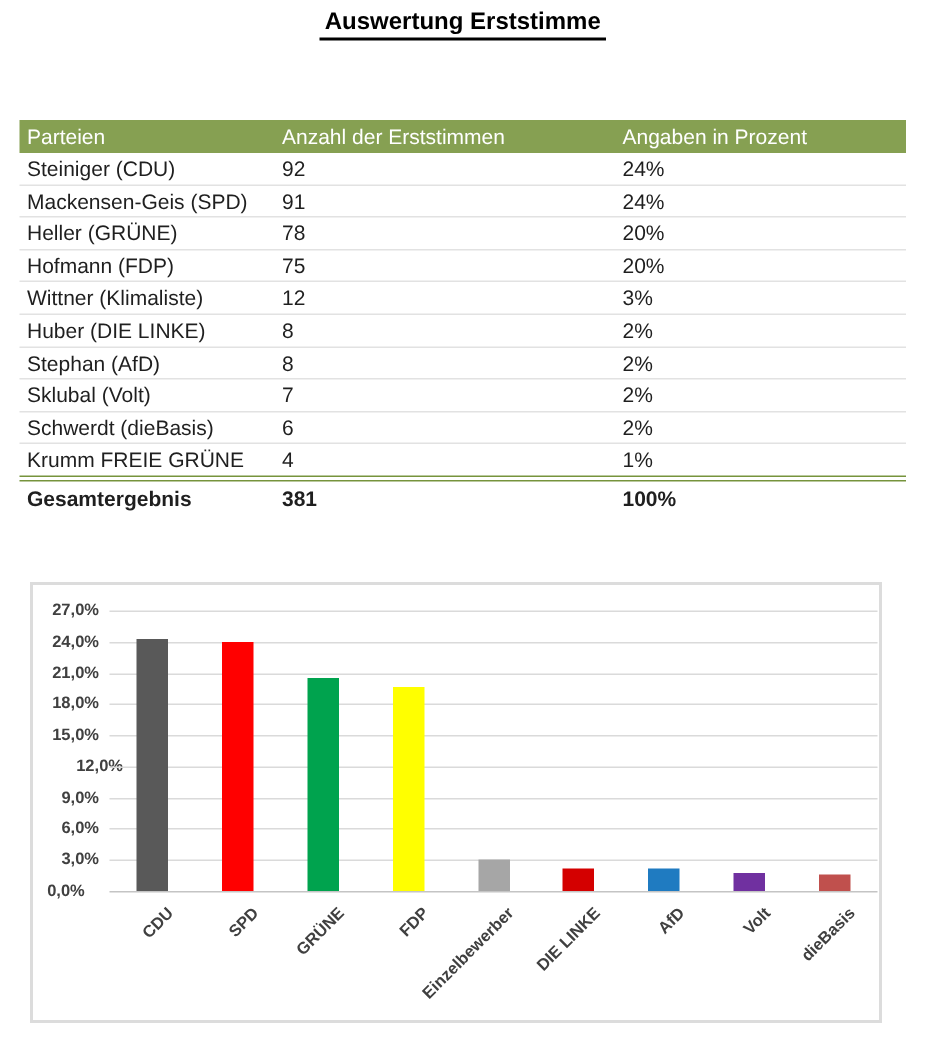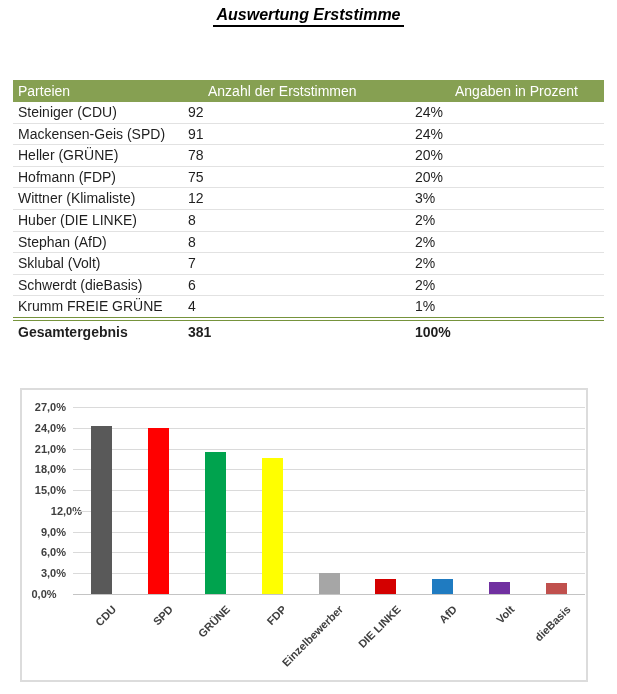--- a/index.html
+++ b/index.html
@@ -4,27 +4,27 @@
 <style>
   html,body { margin:0; padding:0; background:#ffffff; }
   .page {
     position:relative; width:617px; height:694px; background:#ffffff;
     font-family:"Liberation Sans", sans-serif; color:#1f1f1f; overflow:hidden;
   }
   
   .title-wrap { position:absolute; top:6px; left:0; width:617px; text-align:center; }
   .title {
     display:inline-block; font-size:16px; font-weight:bold; color:#000;
-    border-bottom:2px solid #000; padding:0 3px 1px 3px; letter-spacing:0px;font-style:italic;
+    border-bottom:2px solid #000; padding:0 3px 1px 3px; letter-spacing:0px;
   }
   
   .rtable { position:absolute; left:13px; top:80px; width:591px; font-size:14px; }
   .thead {
     display:grid; grid-template-columns:170px 227px 1fr;
-    background:#86A052; color:#ffffff; height:22px; line-height:22px;gap:20px;
+    background:#86A052; color:#ffffff; height:22px; line-height:22px;
   }
   .th { padding-left:5px; white-space:nowrap; overflow:hidden; }
   .trow {
     display:grid; grid-template-columns:170px 227px 1fr;
     height:20.6px; line-height:20.6px; border-bottom:1px solid #E2E2E2;
   }
   #table-body .trow:last-child { border-bottom:none; }
   .td { padding-left:5px; white-space:nowrap; overflow:hidden; }
   .trow.total {
     border-top:4px double #76933C; border-bottom:none;

